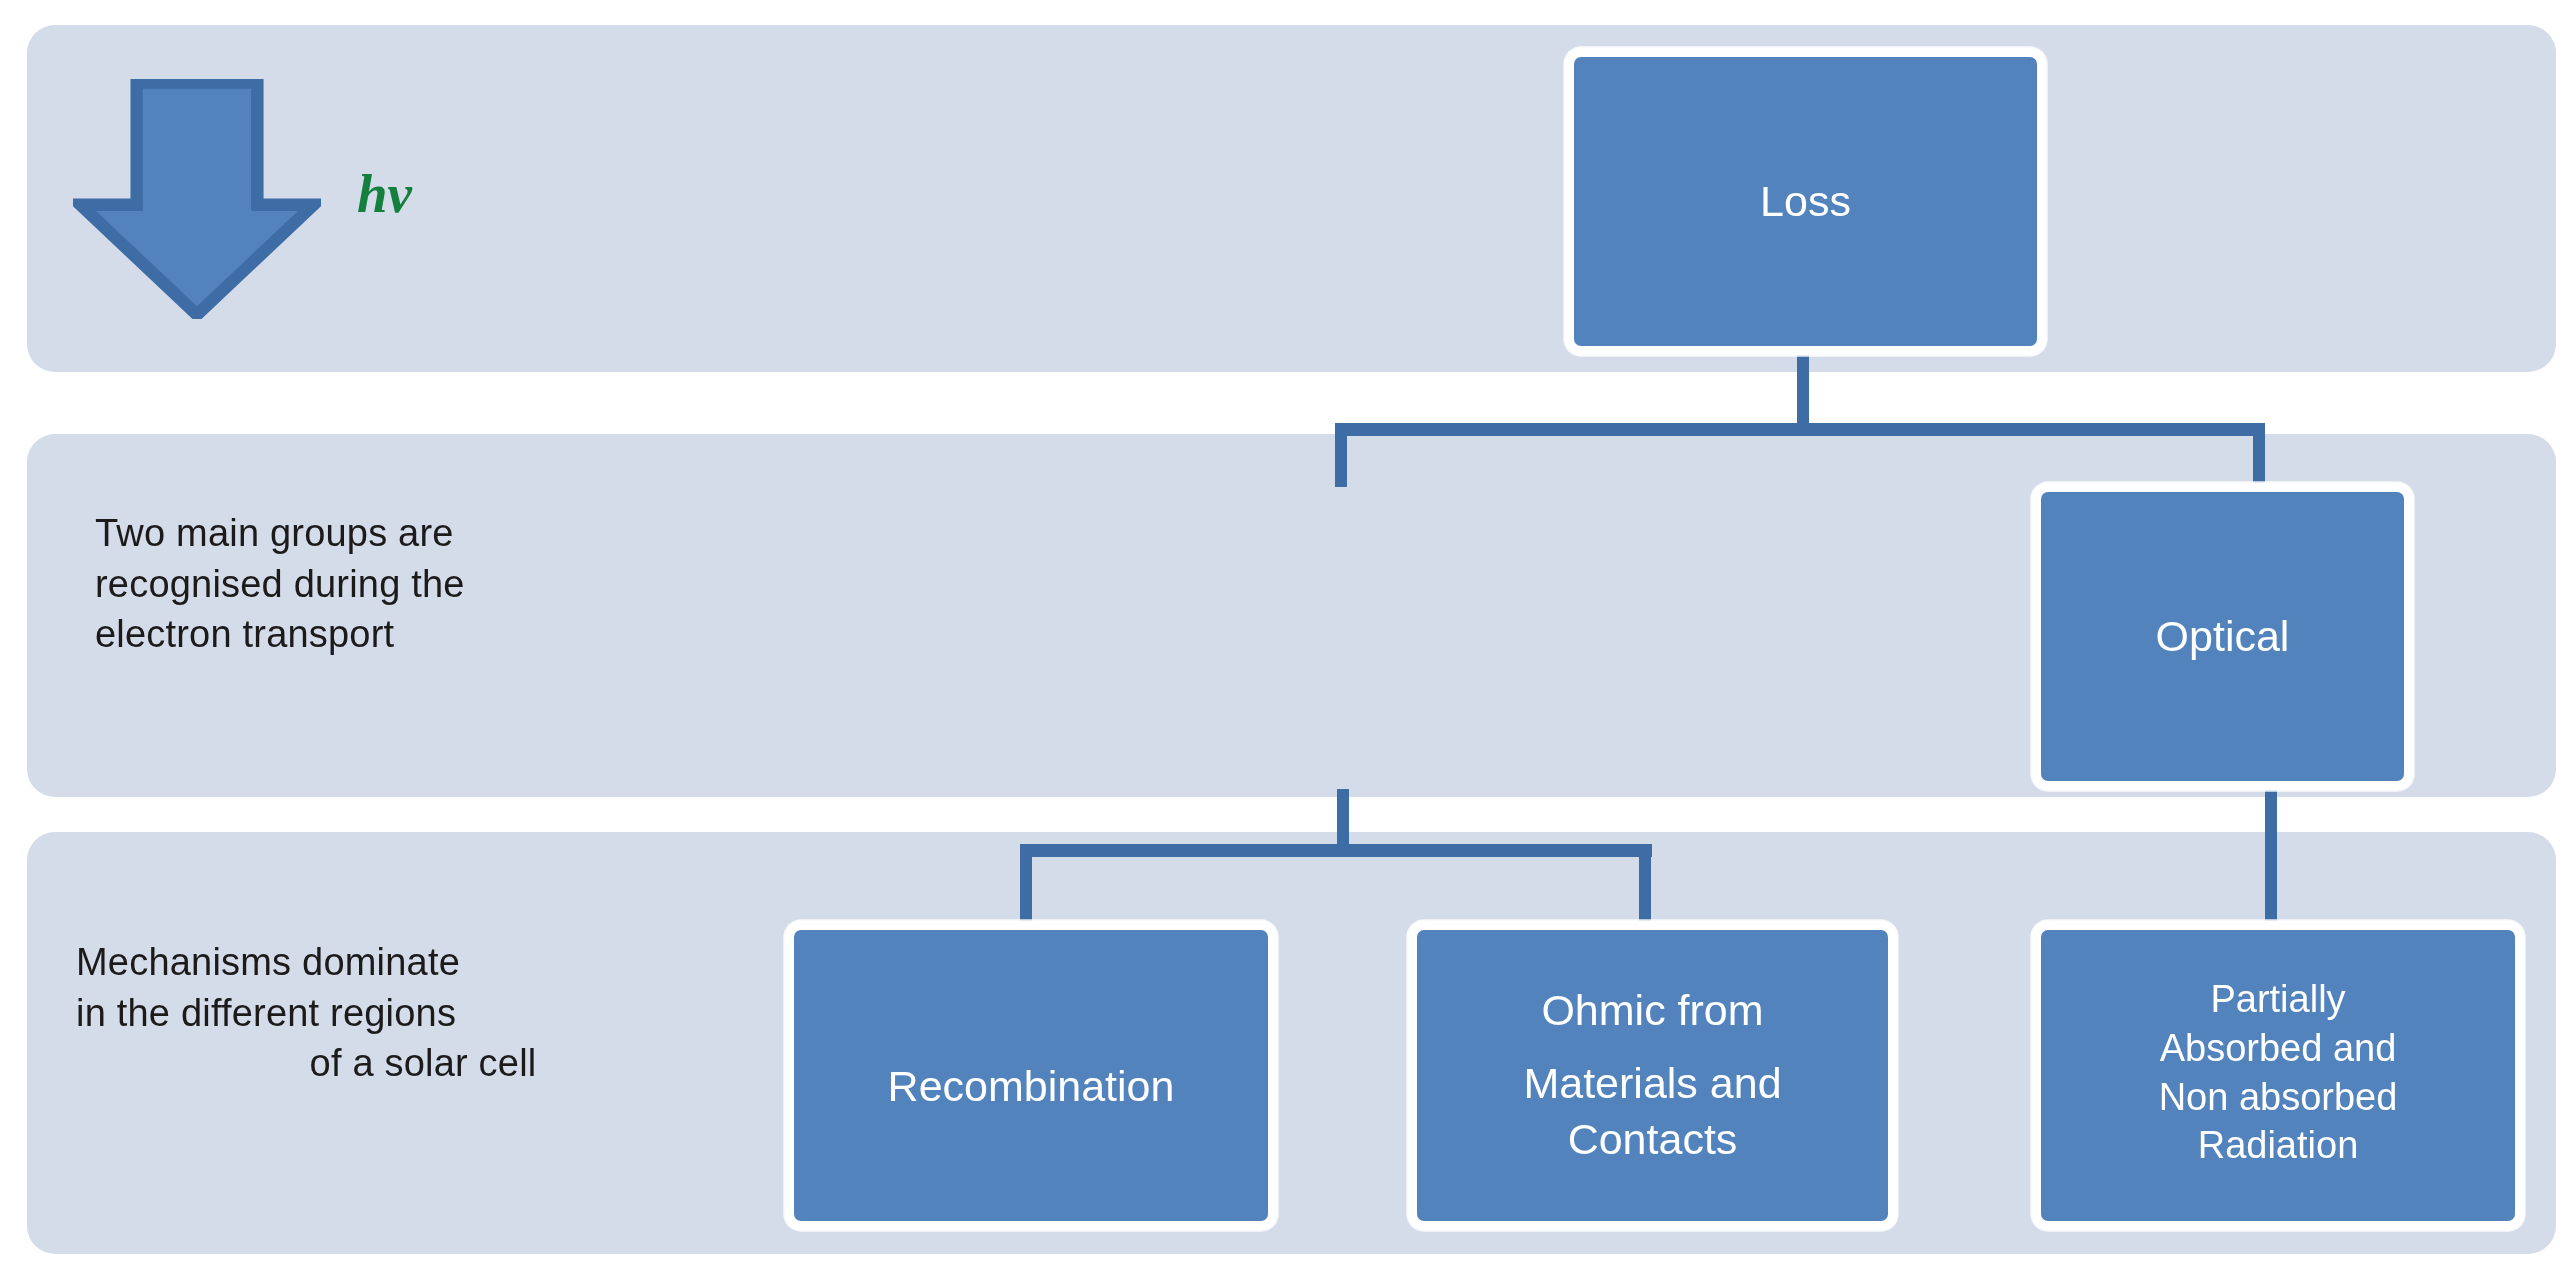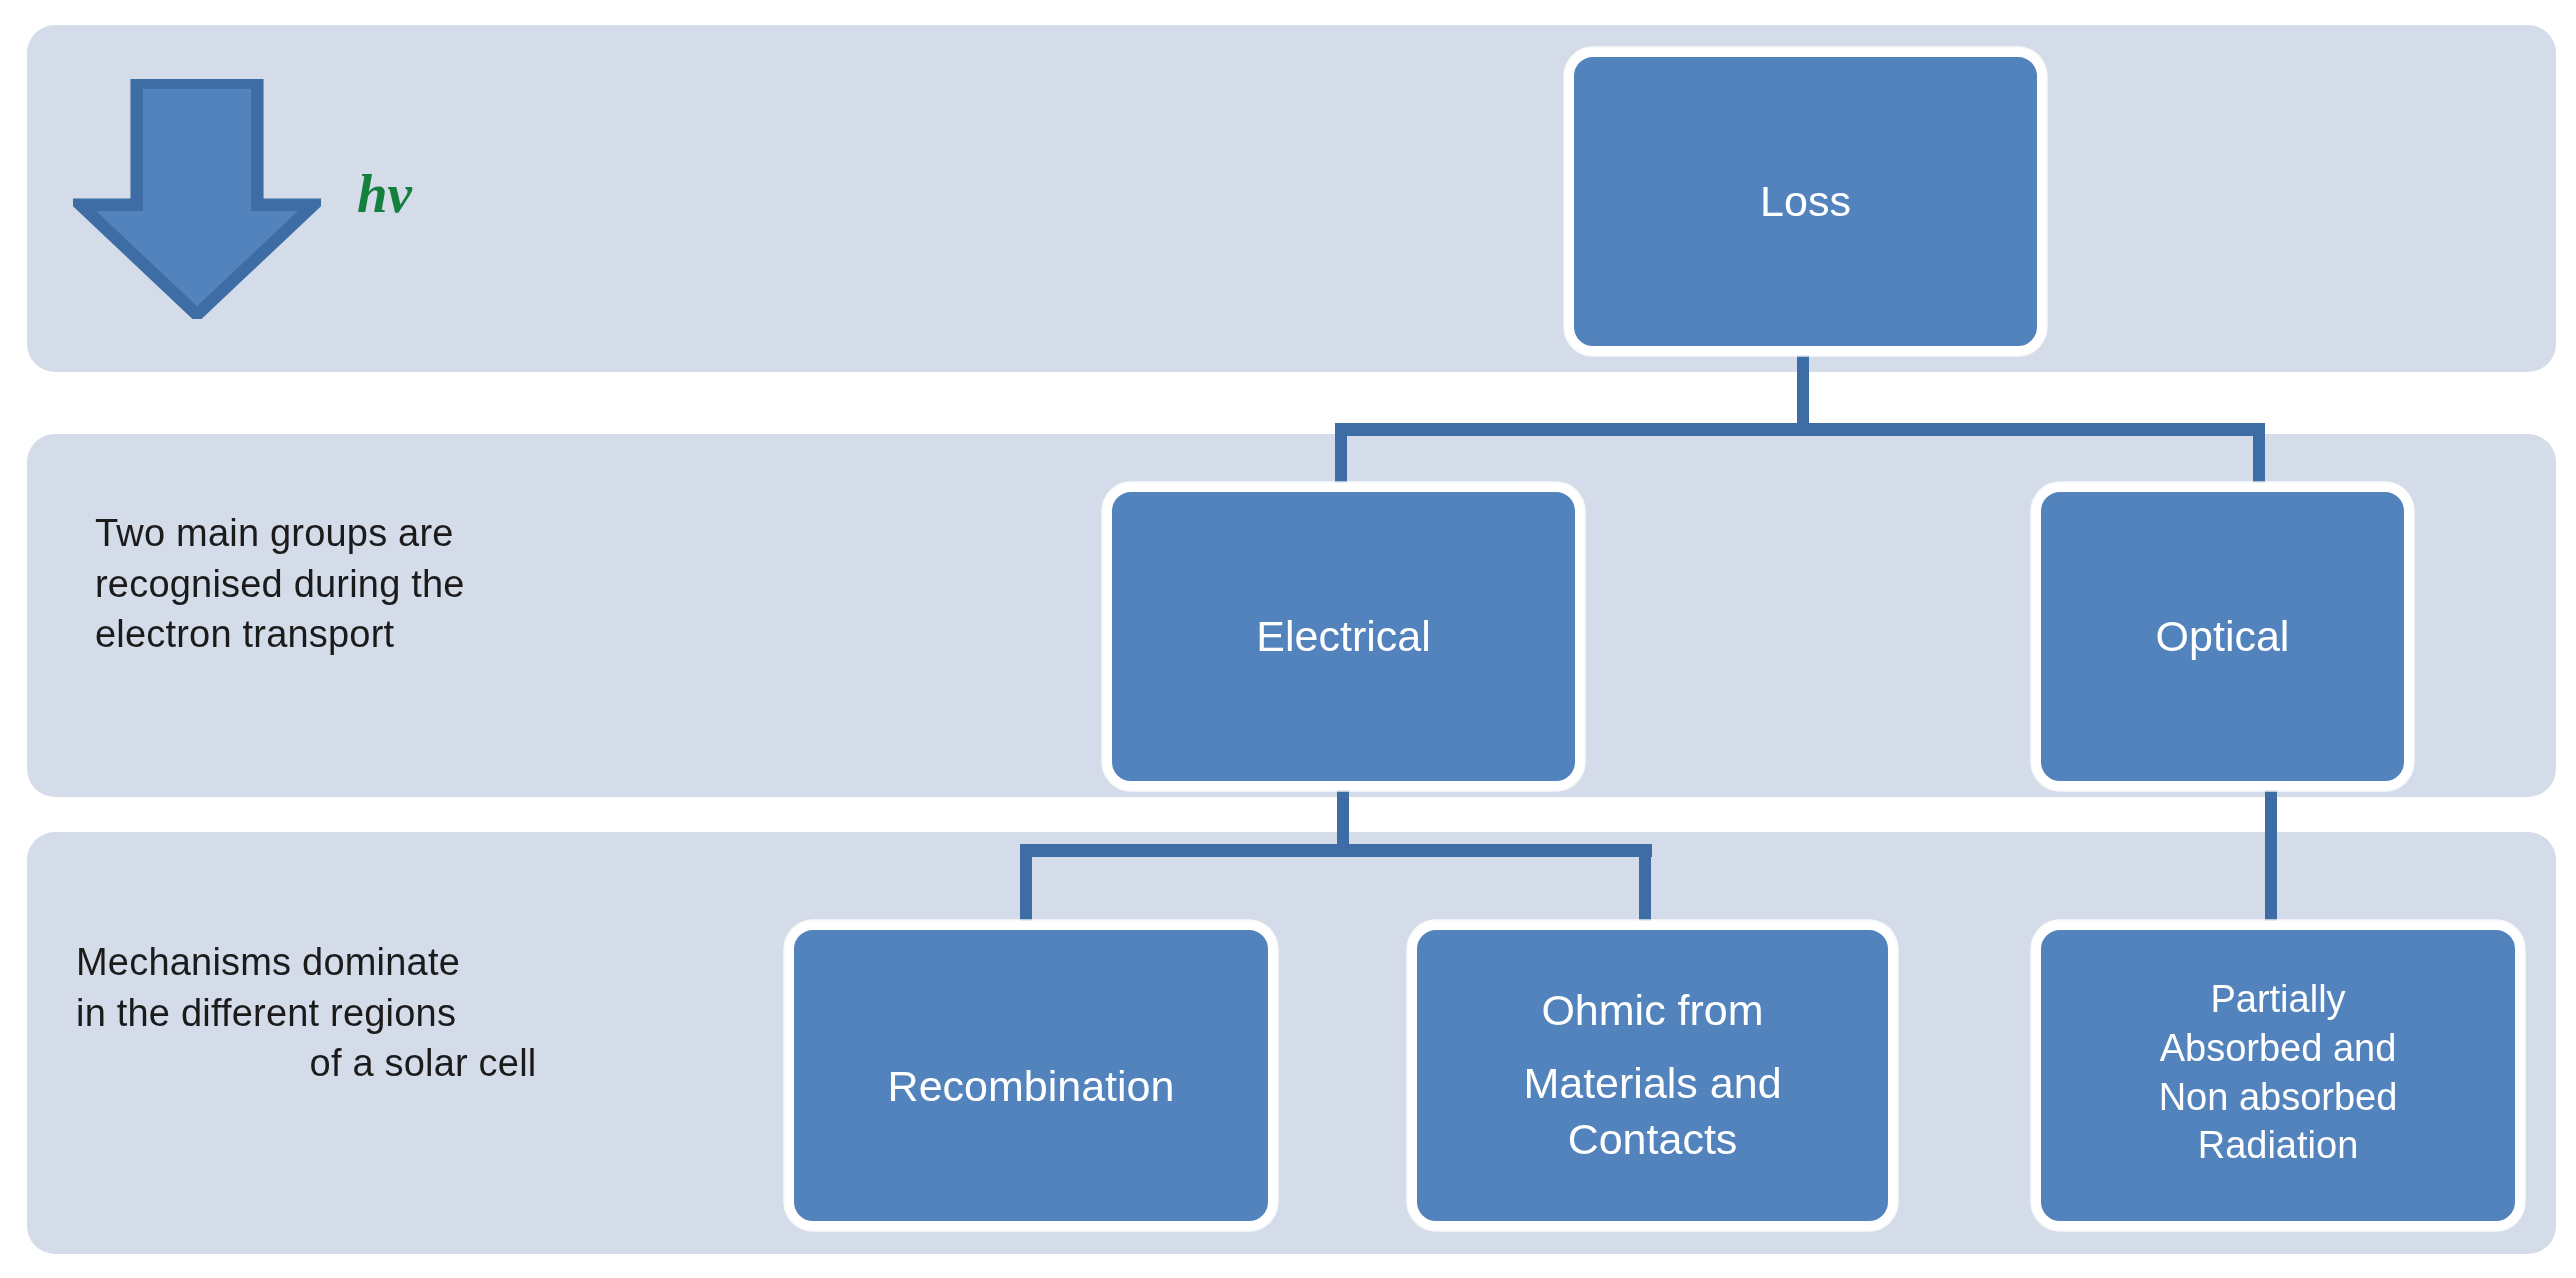--- a/index.html
+++ b/index.html
@@ -28,21 +28,21 @@
   
   #photon-arrow{position:absolute;left:73px;top:79px;width:248px;height:240px;}
   #photon-label{position:absolute;left:357px;top:162px;font-size:55px;
                 font-style:italic;font-weight:700;color:#15803d;
                 font-family:"Liberation Serif", serif;}
 
   
   .conn{position:absolute;background:#3e6da5;}
 
   
-  .node{position:absolute;background:#5283bd;border-radius:28px;
+  .node{position:absolute;background:#5283bd;border-radius:16px;
         border:9px solid #ffffff;box-sizing:border-box;
         display:flex;align-items:center;justify-content:center;
         color:#ffffff;font-size:41px;line-height:1.30;text-align:center;
         box-shadow:0 0 0 1.7px rgba(255,255,255,0.85);}
   .node .txt{display:block;width:100%;padding:0 11.6px;box-sizing:border-box;}
   .node .txt .ln{display:block;}
 
   #node-loss{left:1565px; top:48px;   width:481px; height:307px; font-size:43px;}
   #node-electrical{left:1103px; top:483px; width:481px; height:307px; font-size:43px;}
   #node-optical{left:2032px;  top:483px; width:381px; height:307px; font-size:43px;}
@@ -91,23 +91,20 @@
   <div class="caption" id="caption-mechanisms">
     <span class="ln l1">Mechanisms dominate</span>
     <span class="ln l2">in the different regions</span>
     <span class="ln l3">of a solar cell</span>
   </div>
 
   <div class="node" id="node-loss">
     <span class="txt">Loss</span>
   </div>
 
-  <div class="node" id="node-electrical">
-    <span class="txt">Electrical</span>
-  </div>
 
   <div class="node" id="node-optical">
     <span class="txt">Optical</span>
   </div>
 
   <div class="node" id="node-recombination">
     <span class="txt">Recombination</span>
   </div>
 
   <div class="node" id="node-ohmic">

